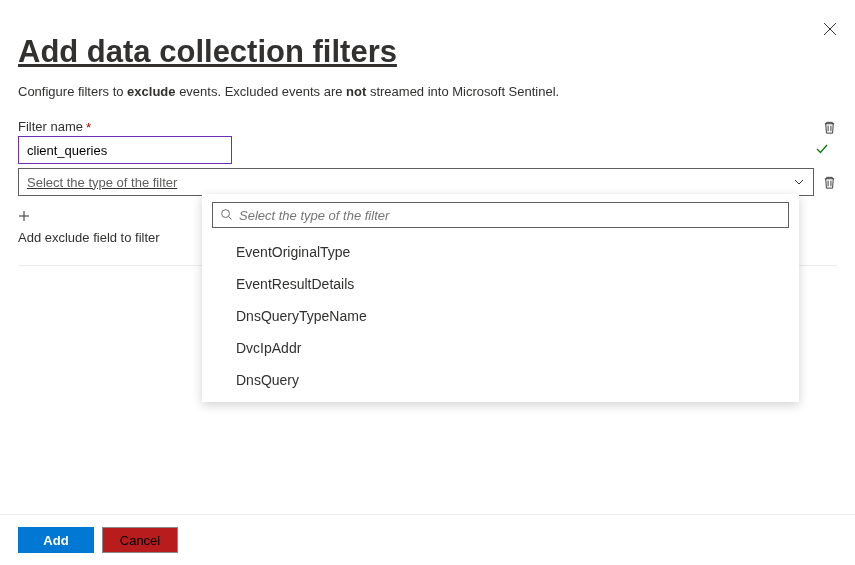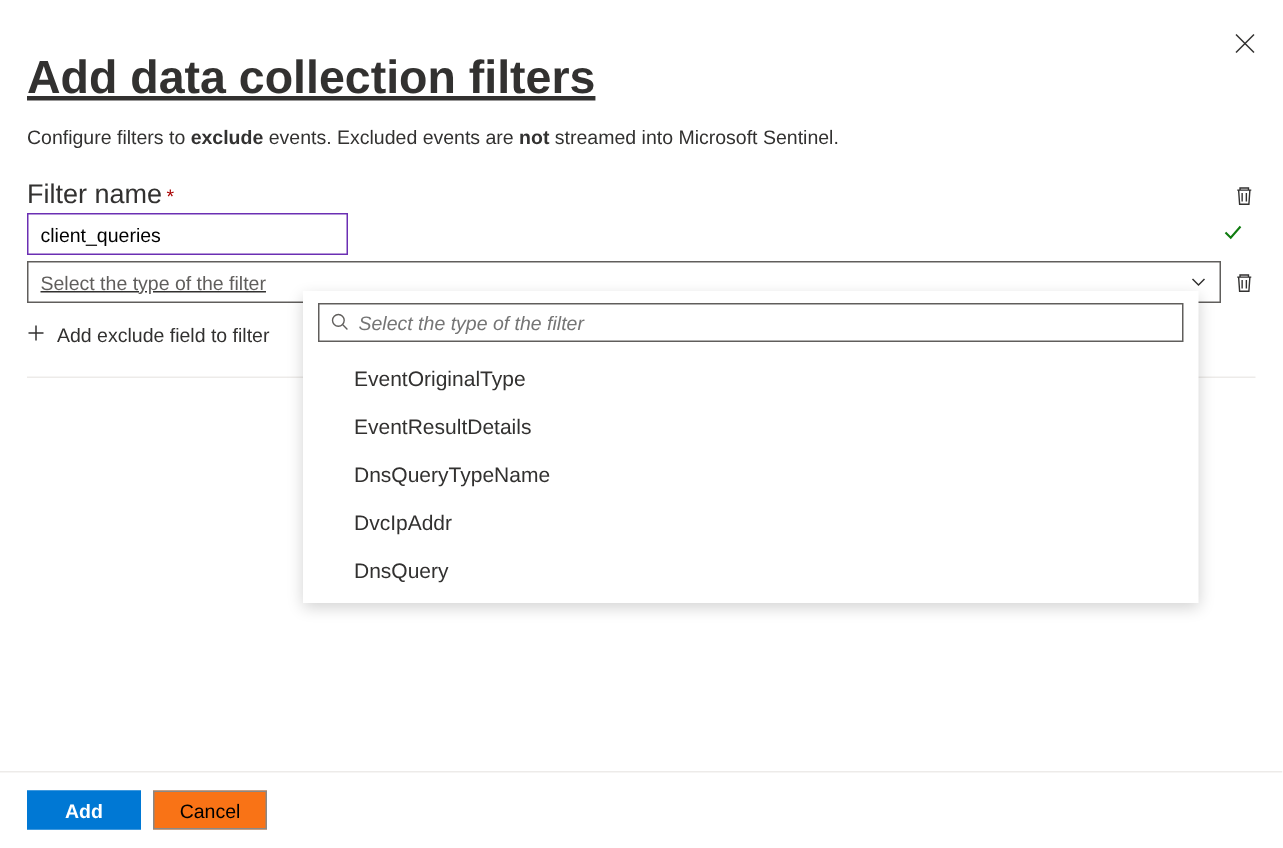--- a/index.html
+++ b/index.html
@@ -21,21 +21,21 @@
   .title {
     font-size: 31px;
     font-weight: 600;
     margin: 22px 0 14px 0;
     text-decoration: underline;
   }
   .close-icon { width: 14px; height: 14px; margin-top: 10px; cursor: pointer; }
   .desc { font-size: 13px; margin-bottom: 20px; }
   .desc b { font-weight: 600; text-align: right; }
   .label-row { display: flex; align-items: center; }
-  .label { font-size: 18px; margin-bottom: 2px; }
+  .label { font-size: 13px; margin-bottom: 2px; }
   .req { color: #a80000; margin-left: 3px; }
   .trash-right { margin-left: auto; cursor: pointer; }
   .input-row {
     display: flex;
     align-items: center;
     gap: 8px;
     margin-bottom: 4px;
     text-decoration: underline;
   }
   .text-input {
@@ -74,20 +74,21 @@
   .trash-icon { width: 15px; height: 15px; cursor: pointer; }
   .link-btn {
     display: inline-flex;
     gap: 8px;
     font-size: 13px;
     color: #323130;
     margin: 10px 0;
     cursor: pointer;
     background: none; border: none; padding: 0;
     font-family: inherit;
+    flex-direction: column;
   }
   .plus-icon { width: 12px; height: 12px; }
   .divider {
     border: none;
     border-top: 1px solid #edebe9;
     margin: 10px 0;
   }
 
   
   .dropdown {
@@ -137,21 +138,21 @@
     display: flex;
     gap: 8px;
   }
   .btn {
     height: 26px;
     min-width: 76px;
     font-size: 13px;
     font-family: inherit;
     cursor: pointer;
     border: 1px solid #8a8886;
-    background: #f97316;
+    background: #b91c1c;
   }
   .btn-primary {
     background: #0078d4;
     border-color: #0078d4;
     color: #fff;
     font-weight: 600;
   }
   svg { display: block; }
 </style>
 </head>

